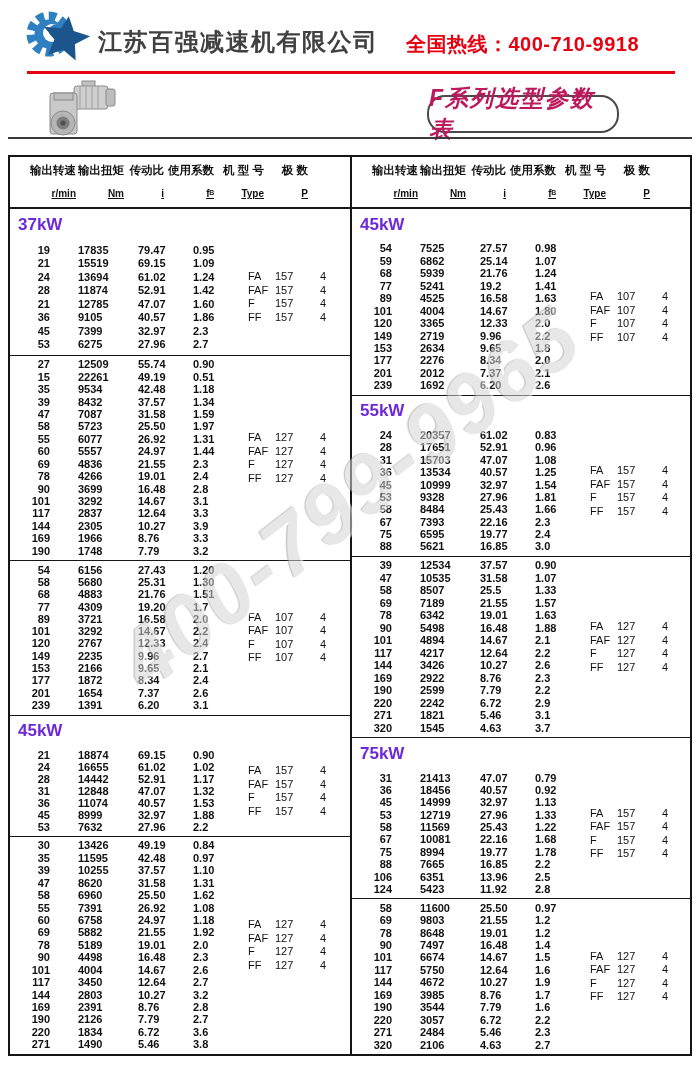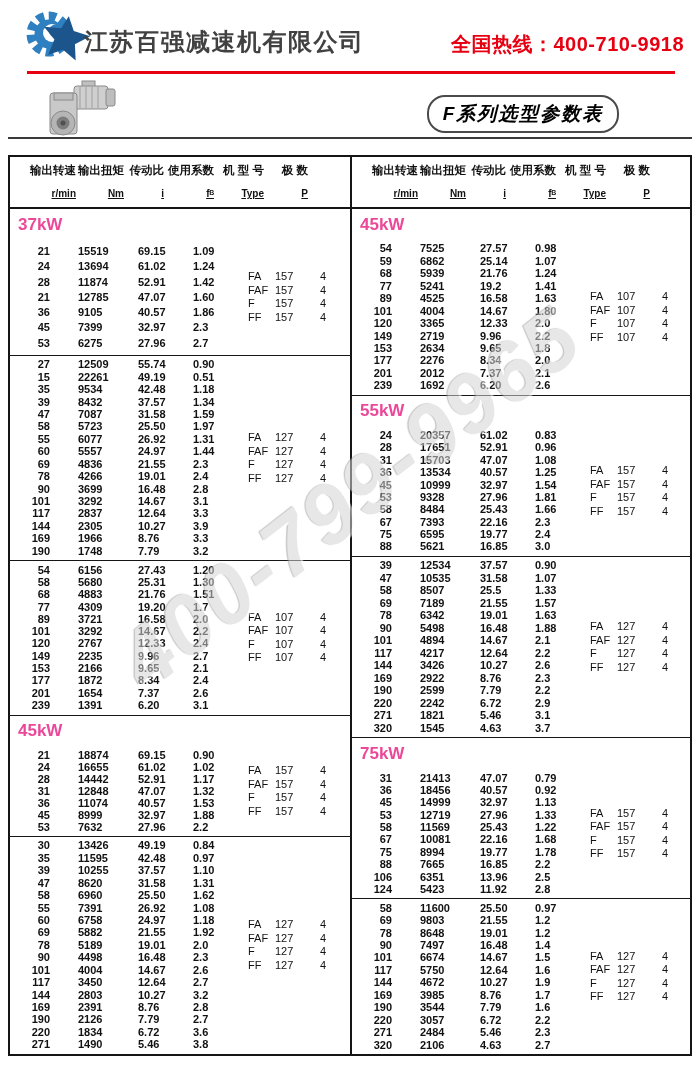--- a/index.html
+++ b/index.html
@@ -1,29 +1,29 @@
 <!DOCTYPE html>
 <html><head>
 <meta charset="utf-8">
 <style>
   html,body{margin:0;padding:0;background:#fff;}
   .page{position:relative;width:700px;height:1068px;background:#fff;overflow:hidden;
         font-family:"Liberation Sans","DejaVu Sans",sans-serif;color:#111;}
 
   
   .logo{position:absolute;left:22px;top:6px;width:72px;height:58px;}
-  .company{position:absolute;left:84px;top:26px;font-size:24px;font-weight:bold;
+  .company{position:absolute;left:98px;top:26px;font-size:24px;font-weight:bold;
            color:#414141;letter-spacing:1.5px;white-space:nowrap;}
   .hotline{position:absolute;left:406px;top:31px;font-size:20px;font-weight:bold;
            color:#e60012;letter-spacing:.5px;white-space:nowrap;}
   .redline{position:absolute;left:27px;top:71px;width:648px;height:3px;background:#e60012;}
   .product{position:absolute;left:38px;top:78px;width:82px;height:62px;}
   .badge{position:absolute;left:427px;top:95px;width:188px;height:34px;border:2px solid #4a4a4a;
          border-radius:18px;display:flex;align-items:center;justify-content:center;
-         font-size:19px;font-weight:bold;font-style:italic;letter-spacing:2px;color:#000000;background:#fff;text-align:center;}
+         font-size:23px;font-weight:bold;font-style:italic;letter-spacing:2px;color:#be185d;background:#fff;}
   .darkline{position:absolute;left:8px;top:137px;width:684px;height:2px;background:#3a3a3a;}
 
   
   .ptable{position:absolute;left:8px;top:155px;width:684px;height:901px;
           border:2px solid #151515;display:flex;flex-direction:column;box-sizing:border-box;}
   .thead{height:50px;flex:0 0 50px;display:flex;border-bottom:2px solid #151515;}
   .thead-half{width:50%;display:flex;box-sizing:border-box;padding:6px 0 0 8px;}
   .thead-half.rt{border-left:2px solid #151515;}
   .hcell{display:flex;flex-direction:column;justify-content:space-between;height:36px;text-align:right;}
   .hcell:nth-child(1){width:58px;}
@@ -33,21 +33,21 @@
   .hcell:nth-child(5){width:50px;}
   .hcell:nth-child(6){width:44px;}
   .hlabel{font-size:11.5px;font-weight:bold;white-space:nowrap;}
   .hunit{font-size:10px;font-weight:bold;text-decoration:underline;}
 
   .tbody{flex:1 1 auto;display:flex;}
   .half-col{width:50%;display:flex;flex-direction:column;box-sizing:border-box;}
   .half-col.rt{border-left:2px solid #151515;}
 
   .sec-label{flex:0 0 31px;display:flex;align-items:center;padding-left:8px;
-             font-size:17px;font-weight:bold;color:#ec4899;}
+             font-size:17px;font-weight:bold;color:#6d28d9;}
   .block{position:relative;border-bottom:1.5px solid #151515;box-sizing:border-box;}
   .half-col .block:last-child{border-bottom:none;}
   .rows{position:absolute;left:0;right:0;top:0;bottom:0;display:flex;flex-direction:column;
         justify-content:space-evenly;padding:2px 0;}
   .row{display:flex;align-items:baseline;font-size:11px;font-weight:bold;line-height:11px;}
   .c-speed{width:40px;text-align:right;display:inline-block;}
   .c-torque{margin-left:28px;width:56px;display:inline-block;}
   .c-ratio{margin-left:4px;width:51px;display:inline-block;}
   .c-fb{margin-left:4px;width:50px;display:inline-block;}
 
@@ -72,21 +72,21 @@
 <div class="page">
 
   <svg class="logo" viewBox="0 0 72 58">
     <circle cx="27" cy="28" r="18" fill="none" stroke="#2e80c0" stroke-width="9" stroke-dasharray="7.4 4.6"></circle>
     <circle cx="27" cy="28" r="14.5" fill="#2e80c0"></circle>
     <circle cx="30" cy="27" r="9" fill="#ffffff"></circle>
     <circle cx="33.5" cy="25" r="6.5" fill="#2e80c0"></circle>
     <polygon points="44,10 51,24 68,27 54,37 57,53 43,44 29,51 33,35 21,24 38,23" fill="#1c558c" transform="rotate(8 44 30)"></polygon>
   </svg>
   <div class="company">江苏百强减速机有限公司</div>
-  <div class="hotline" style="color: rgb(230, 0, 18); margin-left: 45px;">全国热线：400-710-9918</div>
+  <div class="hotline" style="color: rgb(230, 0, 18);">全国热线：400-710-9918</div>
   <div class="redline" style="background: rgb(230, 0, 18);"></div>
 
   <svg class="product" viewBox="0 0 82 62">
     <rect x="44" y="3" width="13" height="7" fill="#c0c0c0" stroke="#8a8a8a" stroke-width="1"></rect>
     <rect x="36" y="8" width="34" height="23" rx="3" fill="#cfcfcf" stroke="#8a8a8a" stroke-width="1"></rect>
     <line x1="42" y1="9" x2="42" y2="30" stroke="#9f9f9f"></line>
     <line x1="48" y1="9" x2="48" y2="30" stroke="#9f9f9f"></line>
     <line x1="54" y1="9" x2="54" y2="30" stroke="#9f9f9f"></line>
     <line x1="60" y1="9" x2="60" y2="30" stroke="#9f9f9f"></line>
     <rect x="68" y="11" width="9" height="17" rx="2" fill="#bdbdbd" stroke="#8a8a8a" stroke-width="1"></rect>
@@ -153,20 +153,26 @@
             <div class="hunit">P</div>
           </div>
         </div>
     </div>
     <div class="tbody">
       <div class="half-col">
           <div class="sec-label">37kW</div>
           <div class="block" style="flex: 9 1 0px;">
             <div class="rows">
               <div class="row">
+                <span class="c-speed">19</span>
+                <span class="c-torque">17835</span>
+                <span class="c-ratio">79.47</span>
+                <span class="c-fb">0.95</span>
+              </div>
+              <div class="row">
                 <span class="c-speed">21</span>
                 <span class="c-torque">15519</span>
                 <span class="c-ratio">69.15</span>
                 <span class="c-fb">1.09</span>
               </div>
               <div class="row">
                 <span class="c-speed">24</span>
                 <span class="c-torque">13694</span>
                 <span class="c-ratio">61.02</span>
                 <span class="c-fb">1.24</span>

